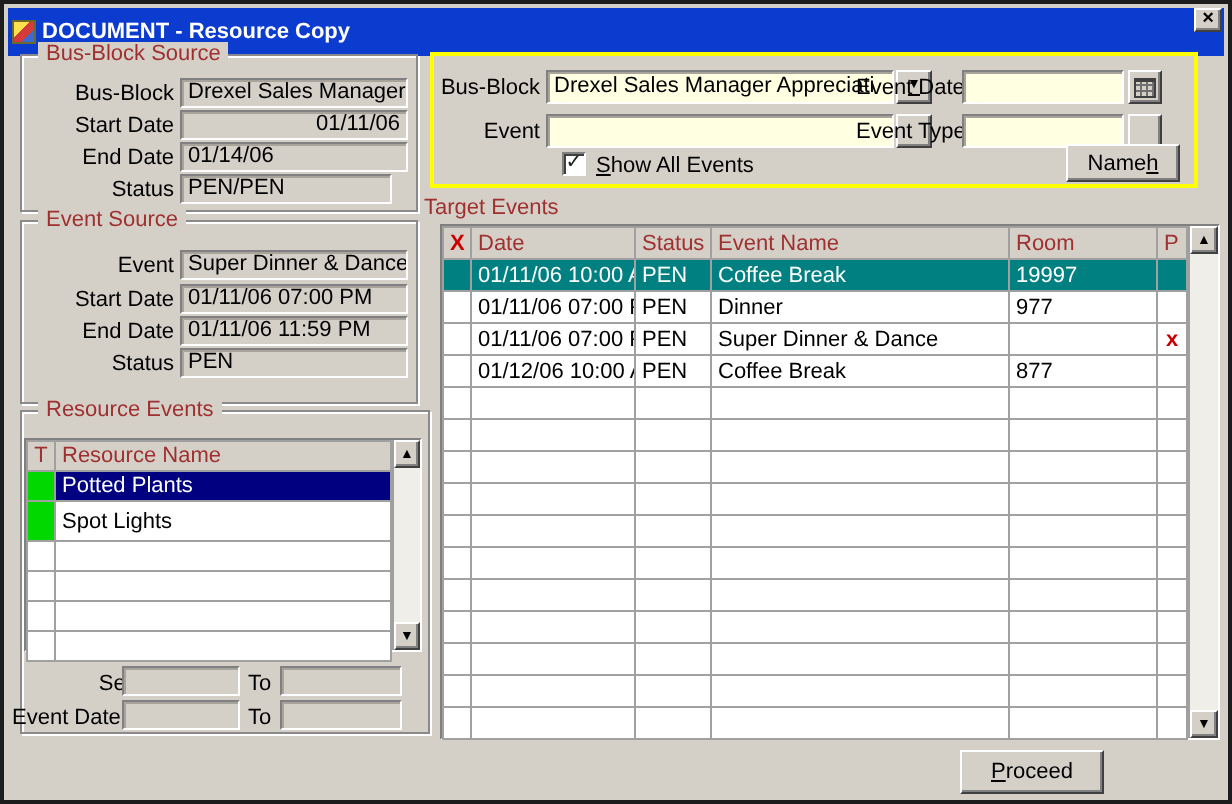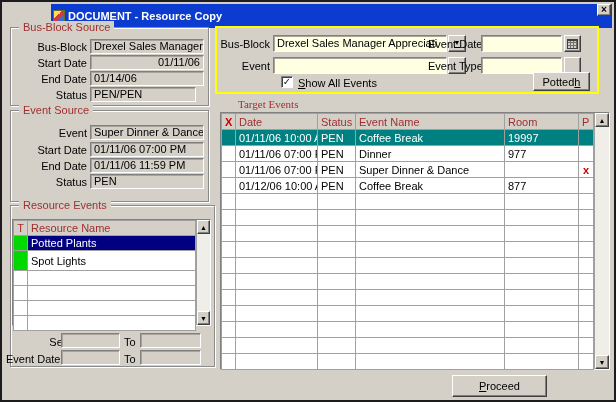--- a/index.html
+++ b/index.html
@@ -4,21 +4,21 @@
 <style>
   html,body{margin:0;padding:0;background:#808080;}
   *{box-sizing:border-box;}
   .win{
     position:relative;width:616px;height:402px;
     background:#D4D0C8;border:2px solid #1c1c1c;
     font-family:"Liberation Sans","DejaVu Sans",sans-serif;
     font-size:11px;color:#000;overflow:hidden;
   }
   
-  .titlebar{position:absolute;left:2px;top:2px;right:2px;height:24px;background:#0C3BD0;display:flex;align-items:center;padding:0 2px;margin-left:47px;}
+  .titlebar{position:absolute;left:2px;top:2px;right:2px;height:24px;background:#0C3BD0;display:flex;align-items:center;padding:0 2px;}
   .titleicon{width:12px;height:12px;margin-right:3px;border:1px solid #6a6a2a;
     background:linear-gradient(135deg,#ffe14d 0 40%,#d43b3b 40% 70%,#3b6ad4 70% 100%);}
   .titletext{color:#fff;font-weight:bold;flex:1;white-space:nowrap;overflow:hidden;}
   .closebtn{position:absolute;right:3px;top:2px;width:14px;height:12px;
     background:#D4D0C8;border:1px solid;border-color:#fff #404040 #404040 #fff;
     box-shadow:inset -1px -1px 0 #808080;
     display:flex;align-items:center;justify-content:center;
     font-size:10px;font-weight:bold;line-height:10px;cursor:default;}
   
   .group{position:absolute;border:1px solid #8a8a8a;box-shadow:inset 1px 1px 0 #fff,1px 1px 0 #fff;}
@@ -178,24 +178,24 @@
   <div class="field cream" style="left:271px;top:55px;width:174px;"><span></span></div>
   <div class="btn" style="left:446px;top:55px;width:18px;height:17px;"></div>
   <span class="lbl" style="left:426px;top:58px;width:50px;">Event Type</span>
   <div class="field cream" style="left:479px;top:55px;width:81px;"><span></span></div>
   <div class="btn" style="left:562px;top:55px;width:17px;height:17px;"></div>
   <div class="checkbox" style="left:279px;top:74px;">
     <span>✓</span>
   </div>
   <span class="llbl" style="left:296px;top:75px;"><span></span><span class="key">S</span><span>how All Events</span></span>
   <div class="btn" style="left:531px;top:70px;width:57px;height:19px;">
-    <span><span>Potted</span><span class="key">h</span><span></span></span>
-  </div>
-
-  <span class="redtitle" style="left:236px;top:96px;font-family:Liberation Serif, serif;">Target Events</span>
+    <span><span>Name</span><span class="key">h</span><span></span></span>
+  </div>
+
+  <span class="redtitle" style="left:210px;top:96px;">Target Events</span>
   <div class="tbl-wrap" style="left:218px;top:110px;width:390px;height:258px;">
     <table style="width:372px;">
       <colgroup>
           <col style="width:14px;">
           <col style="width:82px;">
           <col style="width:38px;">
           <col style="width:149px;">
           <col style="width:74px;">
           <col style="width:15px;">
         </colgroup>
@@ -337,17 +337,17 @@
     <div class="vscroll" style="width:16px;height:256px;">
       <div class="sbtn up">
           <span>▲</span>
         </div>
       <div class="sbtn down">
           <span>▼</span>
         </div>
     </div>
   </div>
 
-  <div class="btn" style="left:450px;top:373px;width:95px;height:22px;">
+  <div class="btn" style="left:478px;top:373px;width:72px;height:22px;">
     <span><span></span><span class="key">P</span><span>roceed</span></span>
   </div>
 
 </div>
 
 </body></html>

